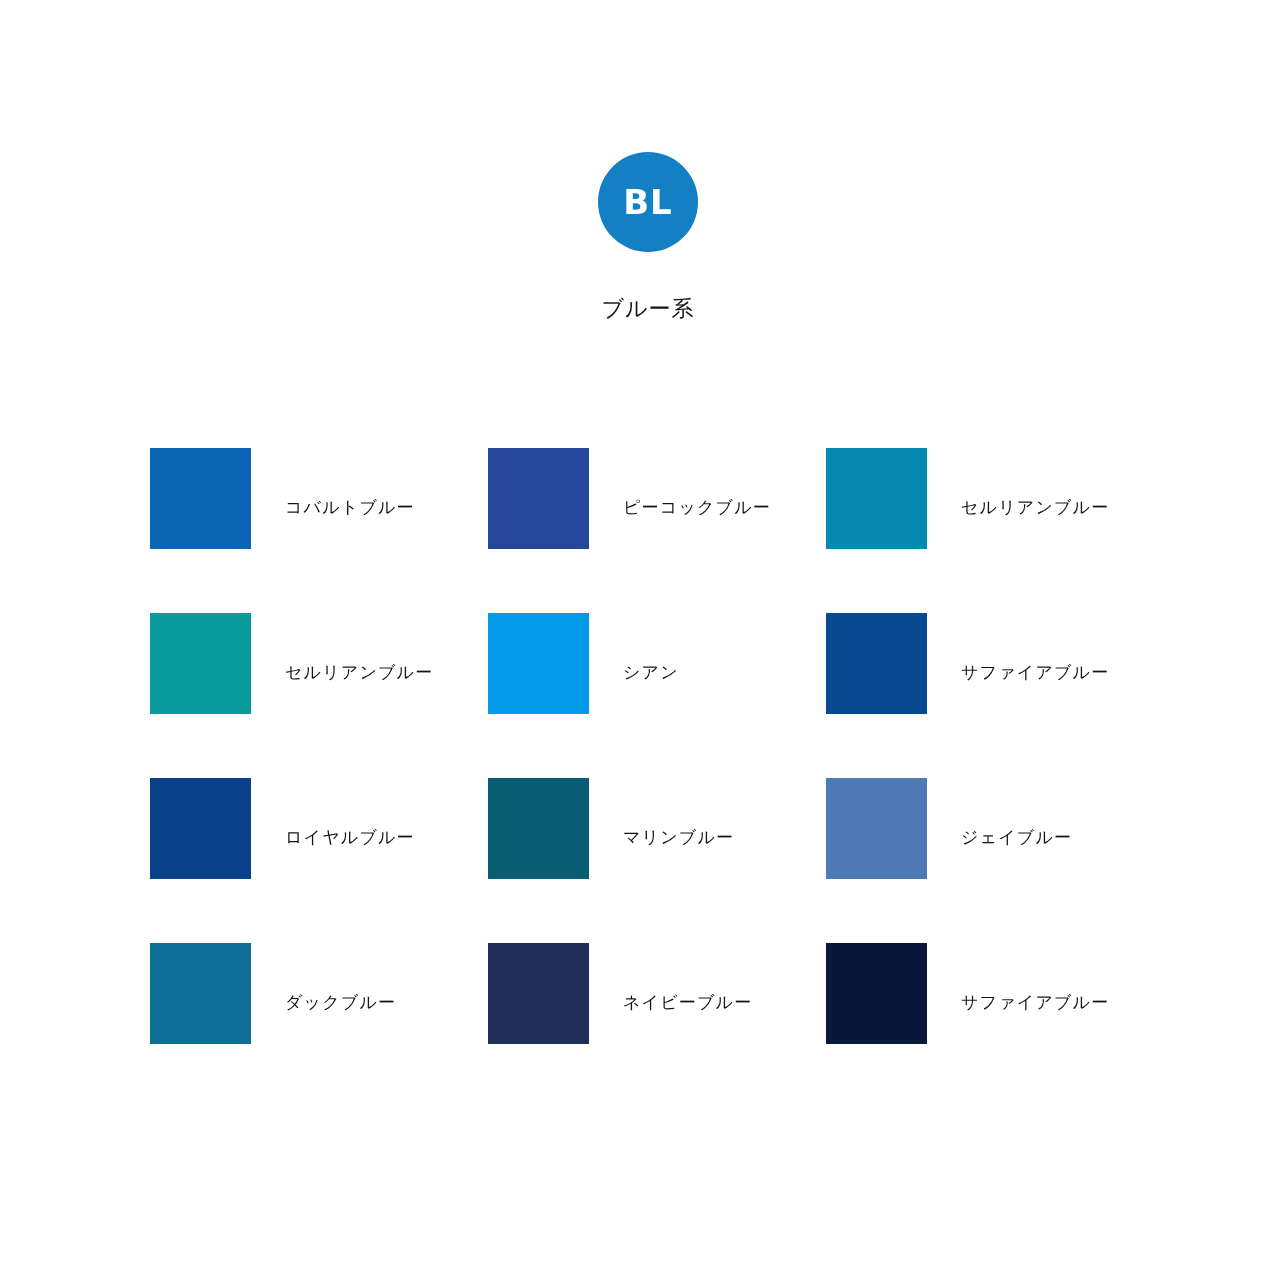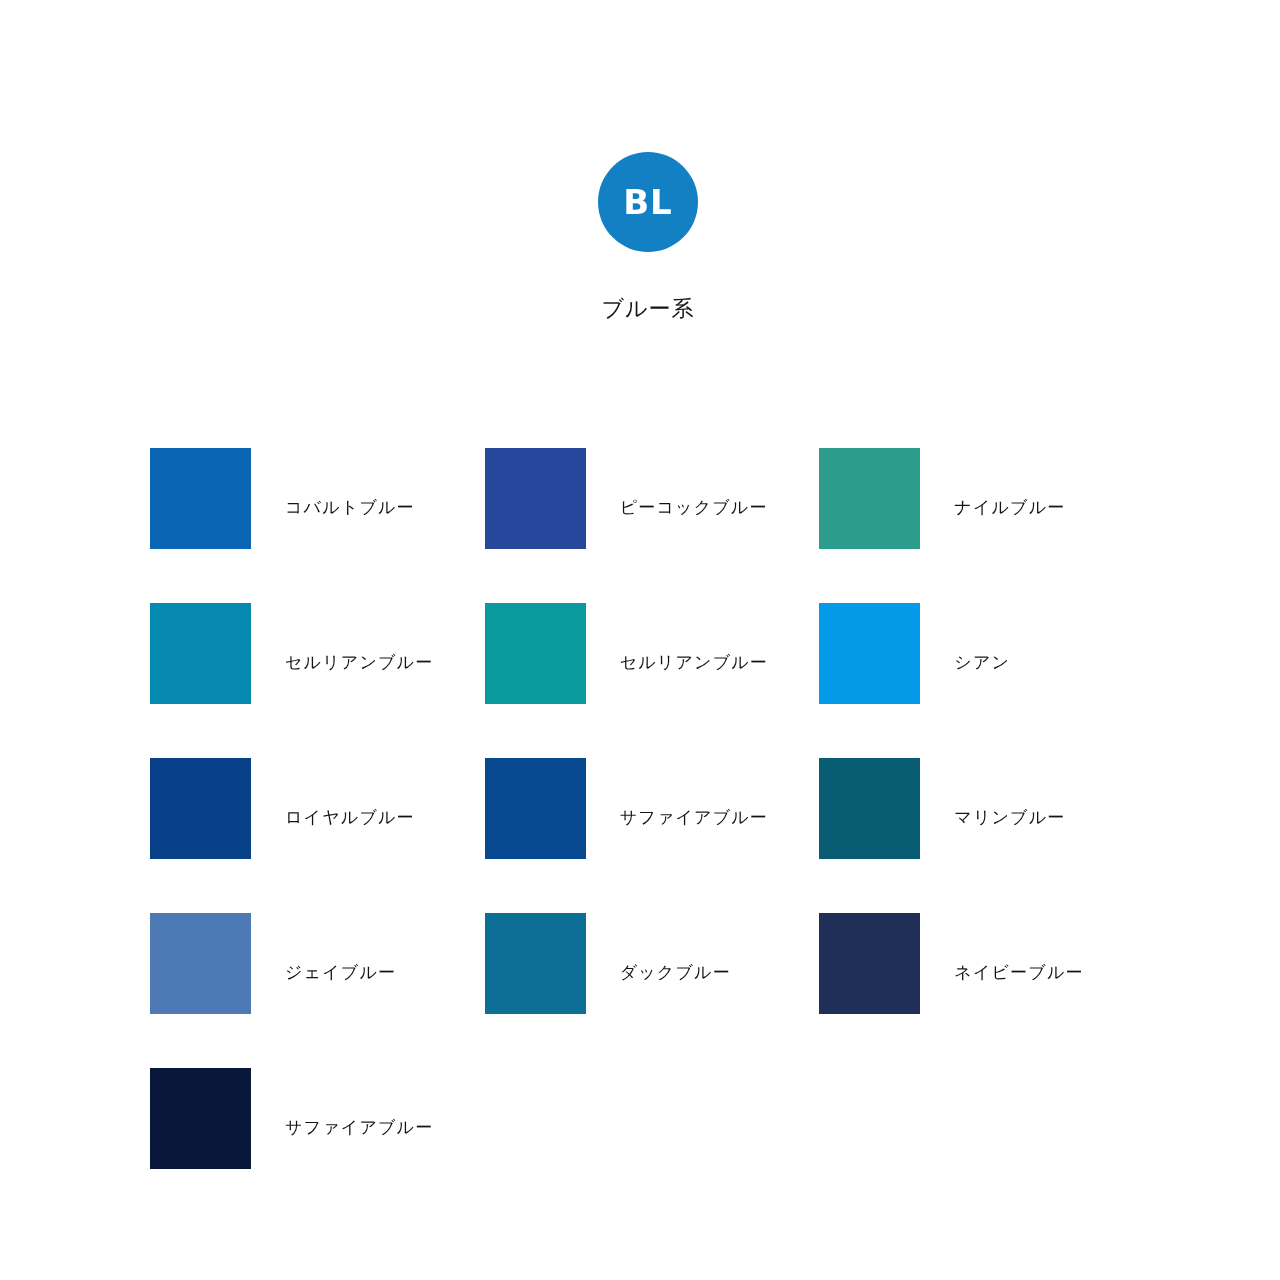--- a/index.html
+++ b/index.html
@@ -67,20 +67,21 @@
   .swatch-grid {
     position: absolute;
     top: 432px;
     left: 134px;
     width: 1012px;
     display: grid;
     grid-template-columns: repeat(3, 1fr);
     grid-auto-rows: 155px;
     column-gap: 0px;
     row-gap: 0px;
+    gap: 10px;
   }
 
   .swatch-cell {
     display: flex;
     align-items: flex-start;
     gap: 0;
   }
 
   .swatch-chip {
     width: 101px;
@@ -114,42 +115,38 @@
   <div class="swatch-grid">
       <div class="swatch-cell">
         <span class="swatch-chip" style="background-color: rgb(10, 101, 181);"></span>
         <span class="swatch-name">コバルトブルー</span>
       </div>
       <div class="swatch-cell">
         <span class="swatch-chip" style="background-color: rgb(38, 71, 155);"></span>
         <span class="swatch-name">ピーコックブルー</span>
       </div>
       <div class="swatch-cell">
-        <span class="swatch-chip" style="background-color: rgb(44, 157, 140);"></span>
-        <span class="swatch-name">ナイルブルー</span>
-      </div>
-      <div class="swatch-cell">
         <span class="swatch-chip" style="background-color: rgb(5, 137, 176);"></span>
         <span class="swatch-name">セルリアンブルー</span>
       </div>
       <div class="swatch-cell">
         <span class="swatch-chip" style="background-color: rgb(8, 154, 156);"></span>
         <span class="swatch-name">セルリアンブルー</span>
       </div>
       <div class="swatch-cell">
         <span class="swatch-chip" style="background-color: rgb(3, 155, 232);"></span>
         <span class="swatch-name">シアン</span>
       </div>
       <div class="swatch-cell">
+        <span class="swatch-chip" style="background-color: rgb(8, 74, 145);"></span>
+        <span class="swatch-name">サファイアブルー</span>
+      </div>
+      <div class="swatch-cell">
         <span class="swatch-chip" style="background-color: rgb(8, 65, 137);"></span>
         <span class="swatch-name">ロイヤルブルー</span>
-      </div>
-      <div class="swatch-cell">
-        <span class="swatch-chip" style="background-color: rgb(8, 74, 145);"></span>
-        <span class="swatch-name">サファイアブルー</span>
       </div>
       <div class="swatch-cell">
         <span class="swatch-chip" style="background-color: rgb(8, 93, 115);"></span>
         <span class="swatch-name">マリンブルー</span>
       </div>
       <div class="swatch-cell">
         <span class="swatch-chip" style="background-color: rgb(77, 122, 180);"></span>
         <span class="swatch-name">ジェイブルー</span>
       </div>
       <div class="swatch-cell">

